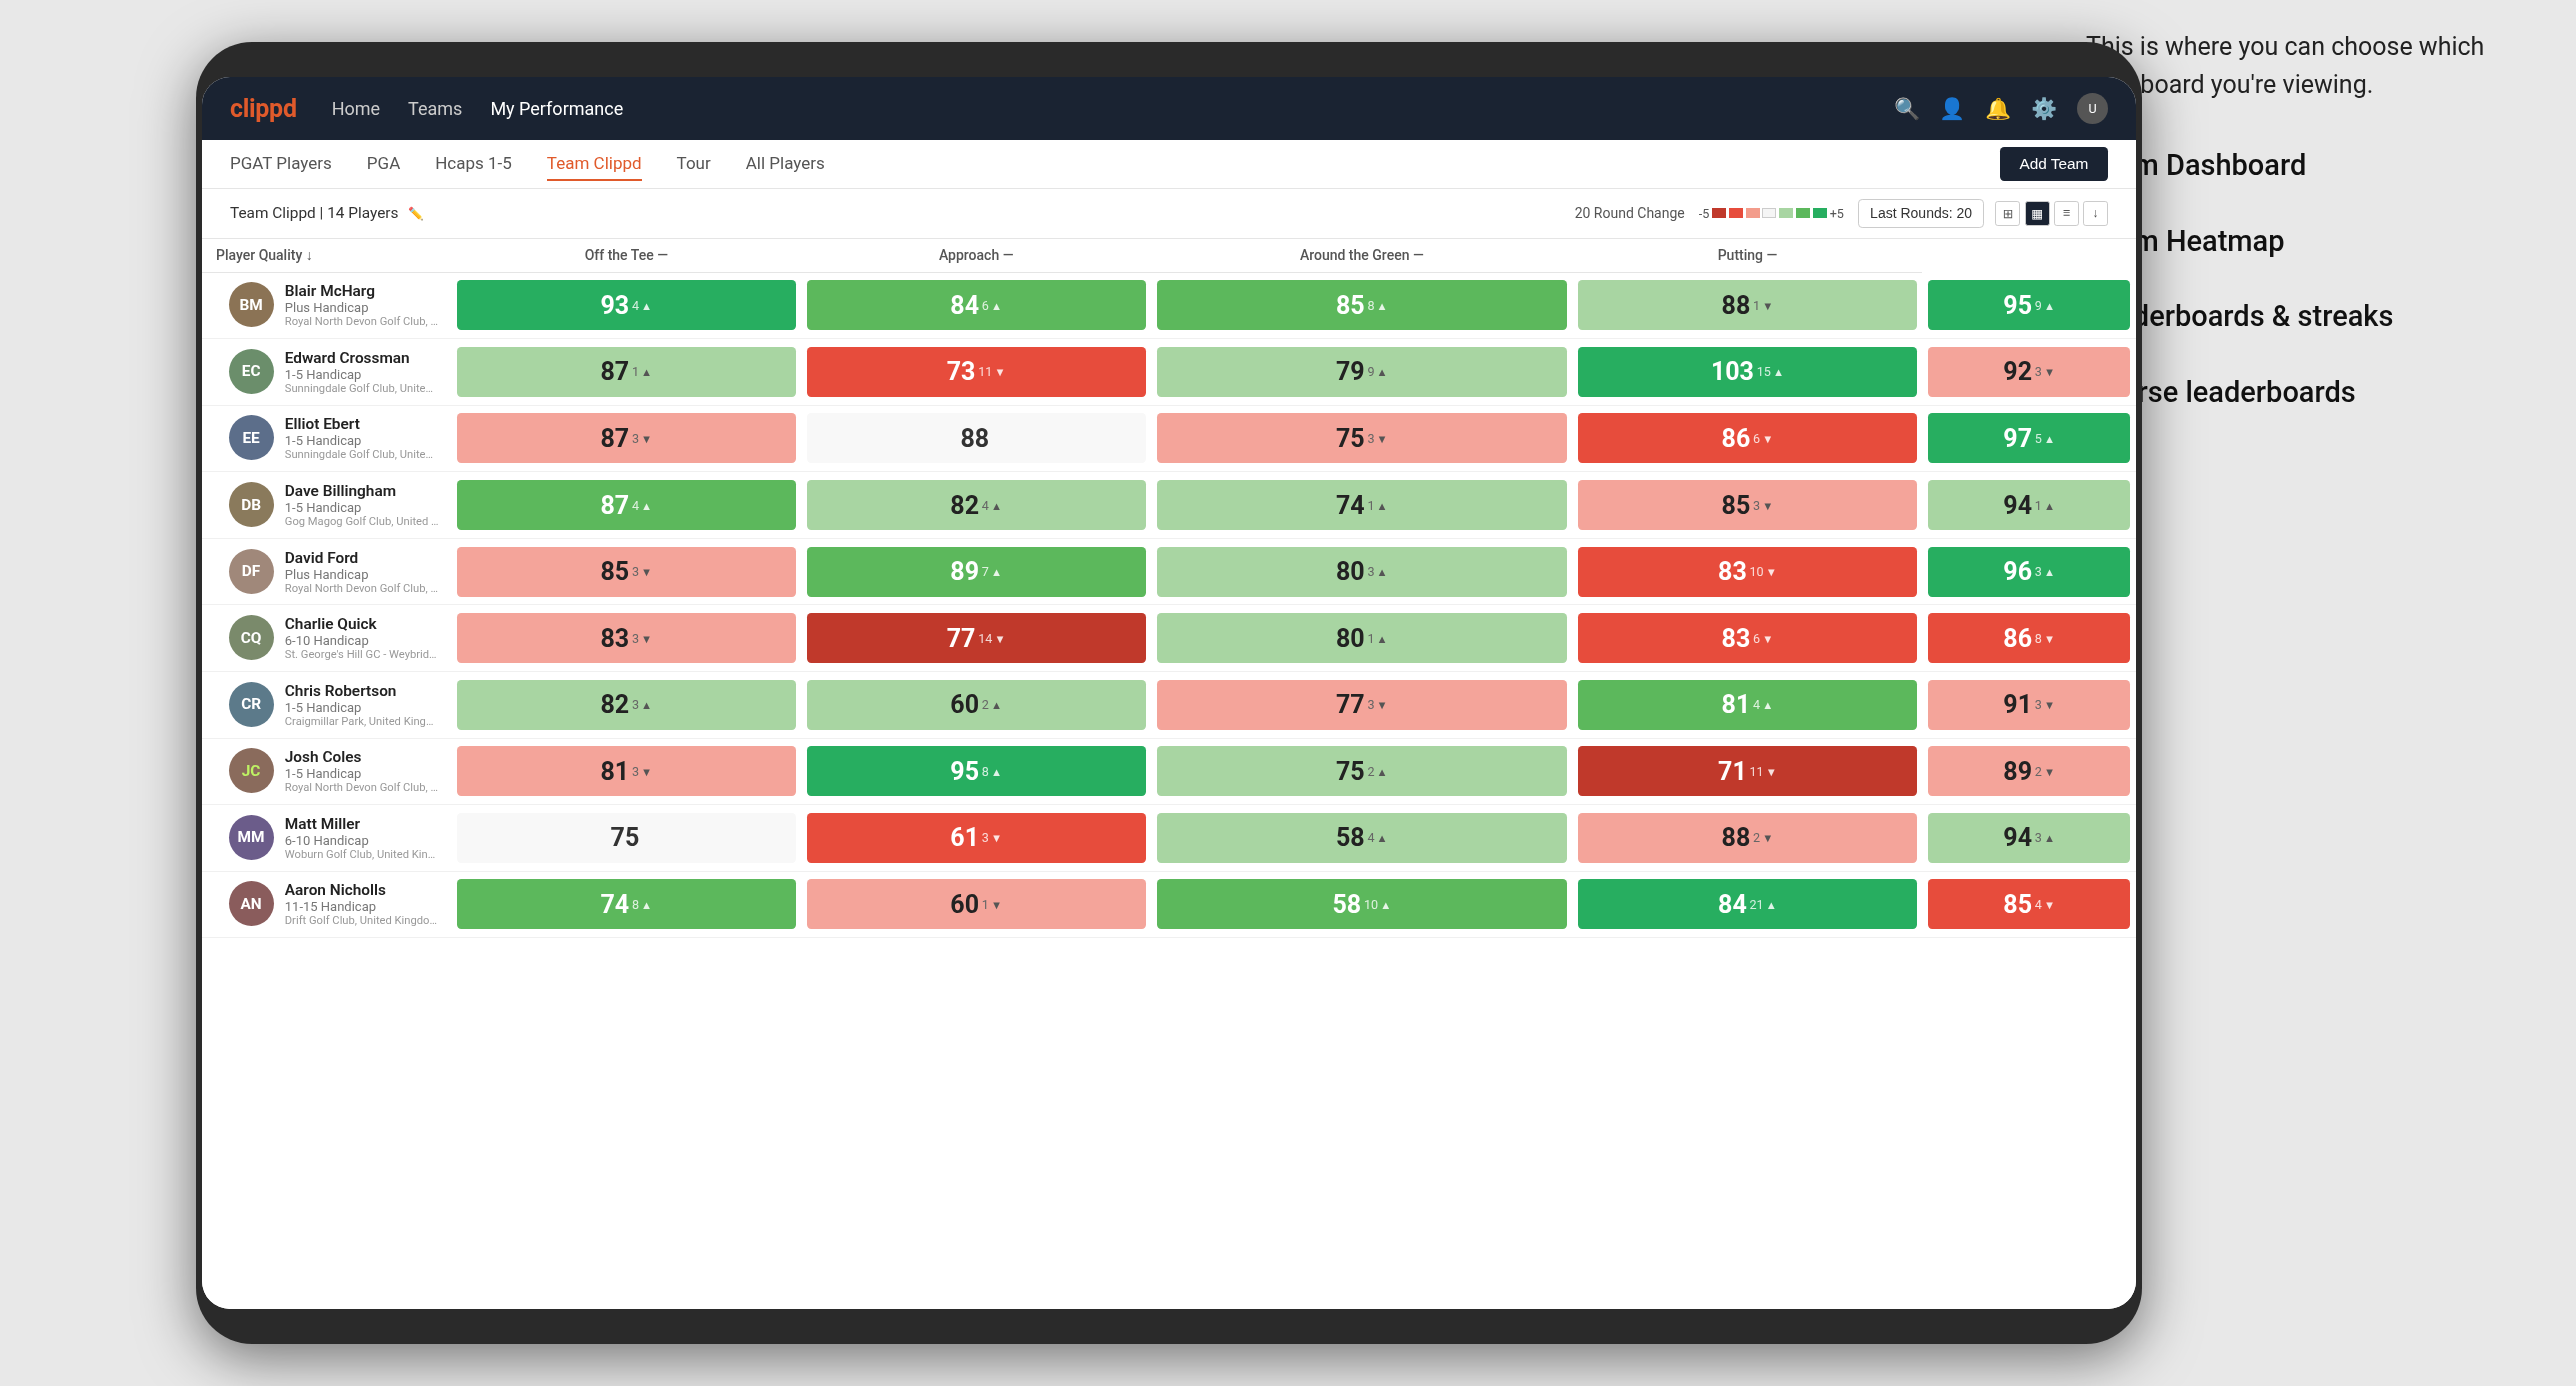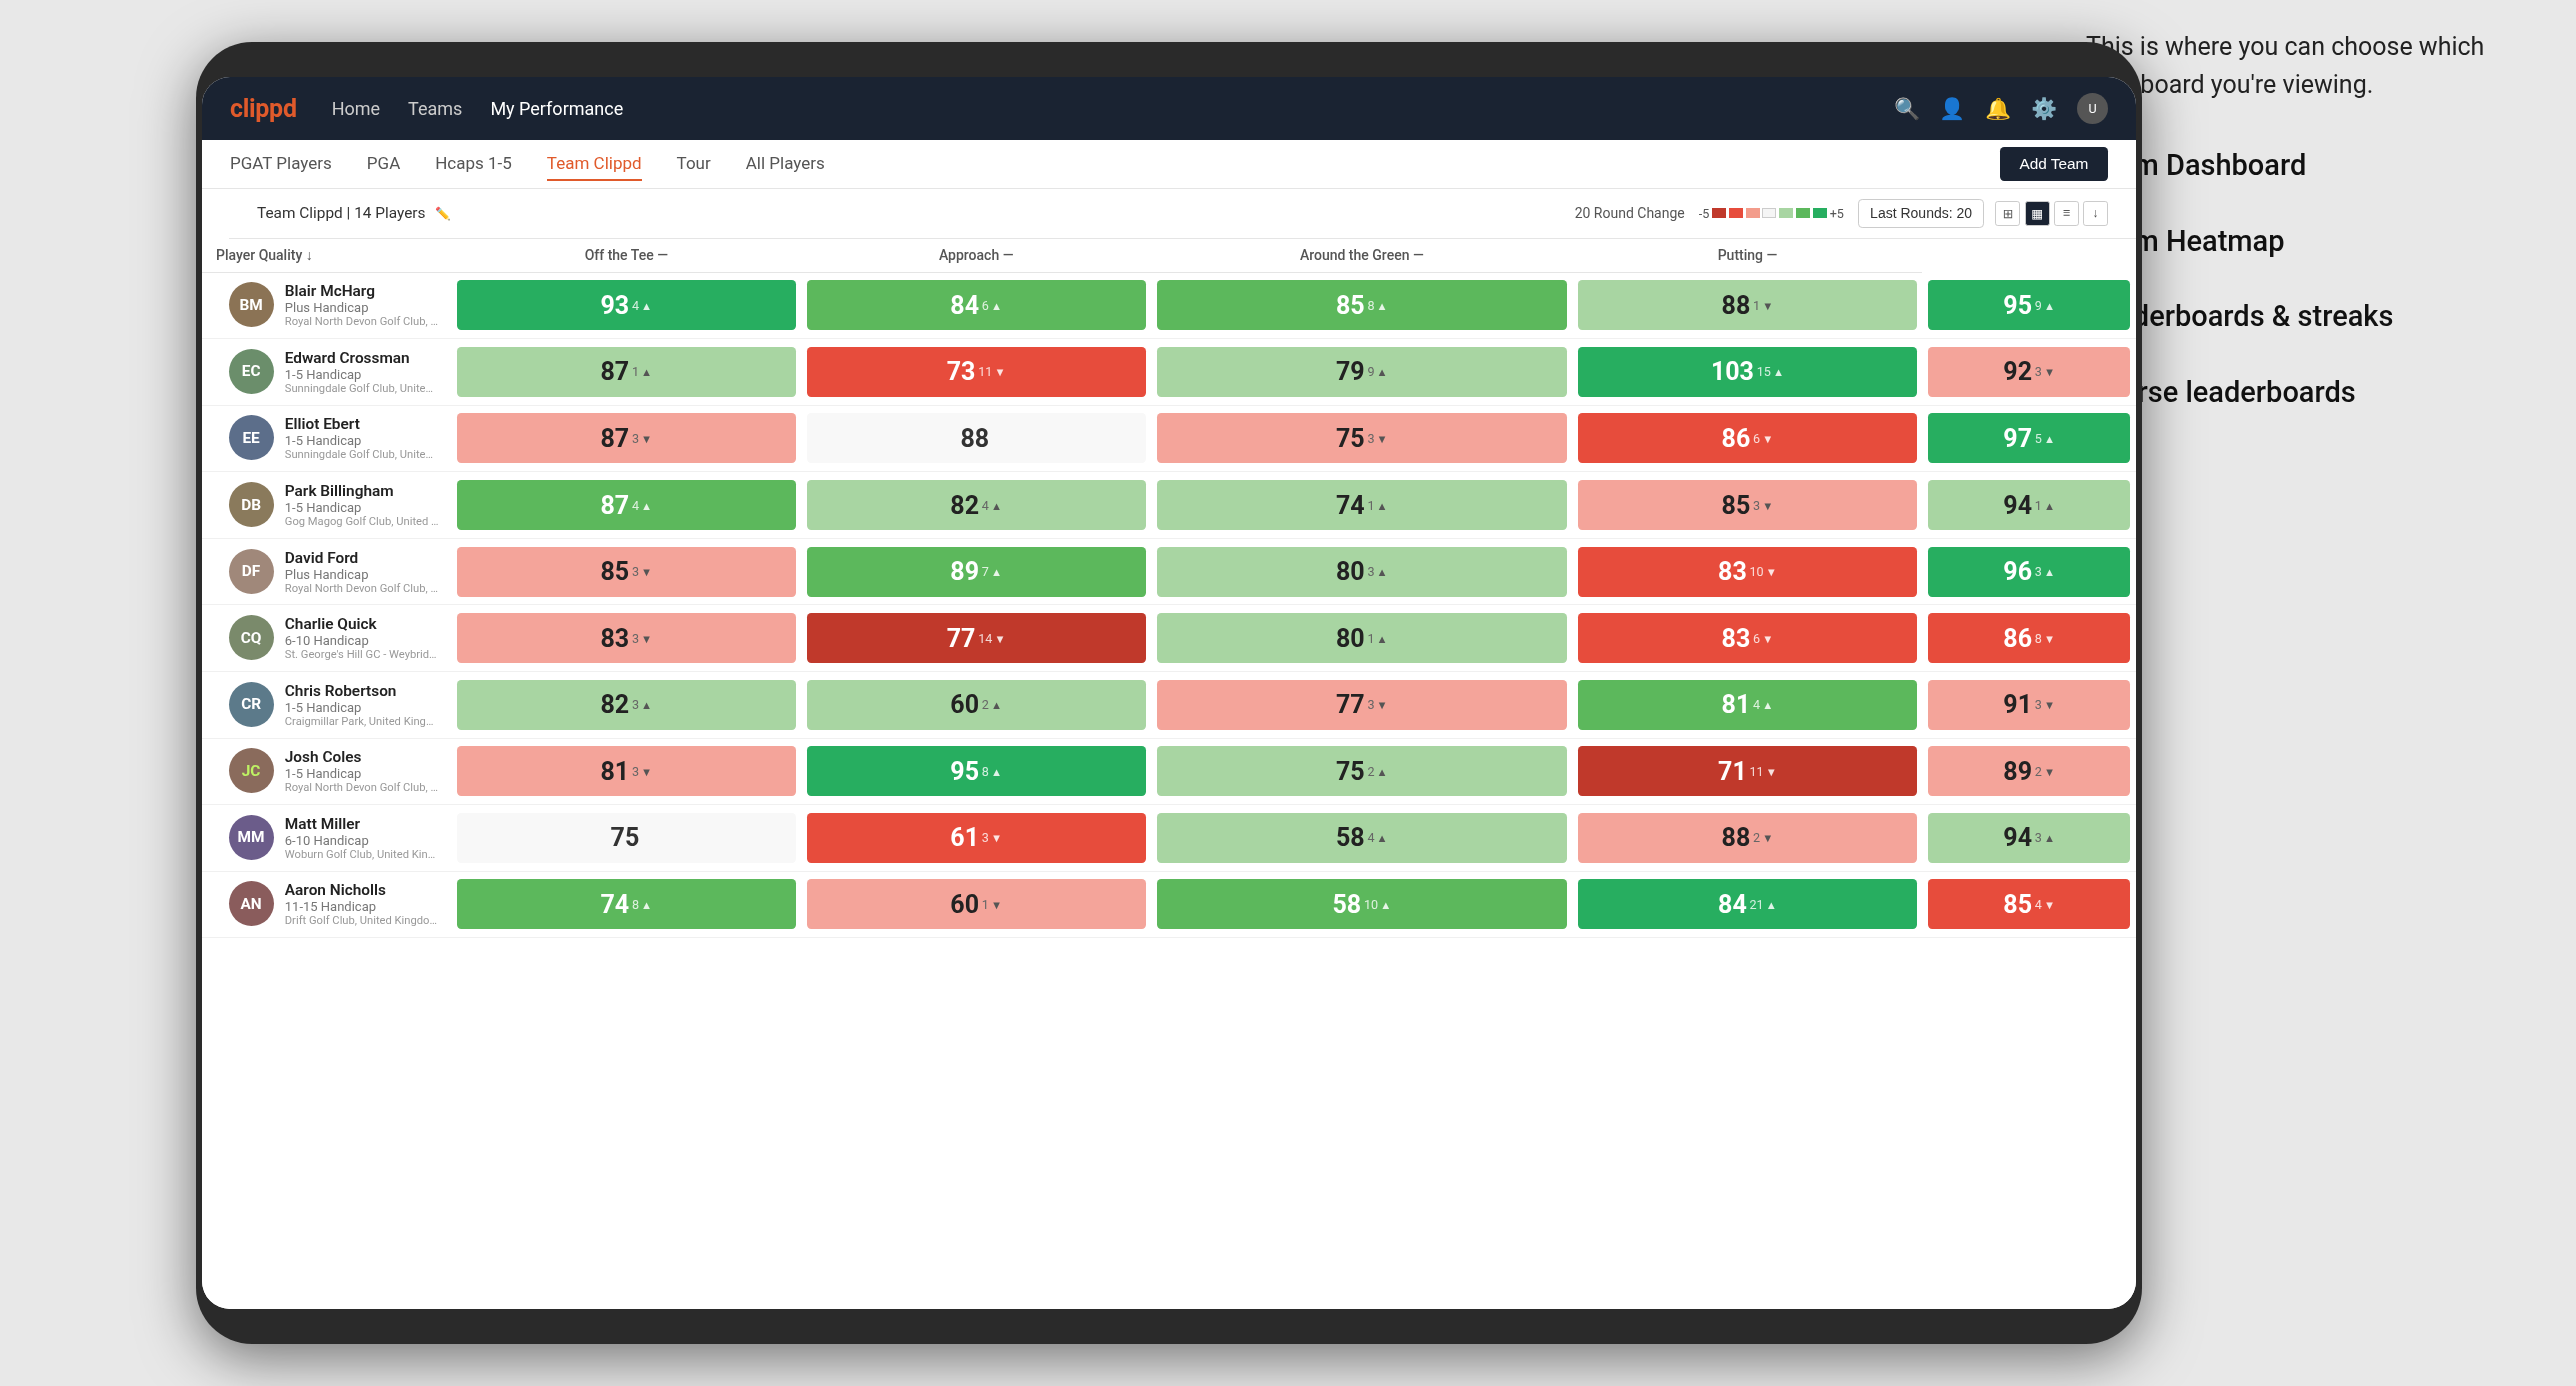--- a/index.html
+++ b/index.html
@@ -156,21 +156,20 @@
     }
 
     
     .controls-row {
       display: flex;
       align-items: center;
       padding: 9.8px 28px;
       background: #fff;
       border-bottom: 0.7px solid #e5e5e5;
       flex-shrink: 0;
-      margin-left: 27px;
     }
     .team-label {
       font-size: 15.4px;
       color: #333;
       flex: 1;
     }
     .round-change {
       font-size: 14px;
       color: #555;
       margin-right: 14px;
@@ -528,21 +527,21 @@
     </div>
   </td>
   </tr>
             <tr>
     <td>
       <div class="player-cell">
         <div class="player-avatar" style="background:#8A7A5C;; display:flex;align-items:center;justify-content:center;">
           <span style="color:#fff;font-size:15.4px;font-weight:700;">DB</span>
         </div>
         <div class="player-info">
-          <span class="player-name">Park Billingham</span>
+          <span class="player-name">Dave Billingham</span>
           <span class="player-handicap">1-5 Handicap</span>
           <span class="player-club">Gog Magog Golf Club, United Kingdom</span>
         </div>
       </div>
     </td>
     <td class="metric-td">
     <div class="inner-metric" style="background:#5cb85c">
       <span class="mv" style="color:#fff">87</span>
       <span style="font-size:12.6px;margin-left:2.8px;color:rgba(255,255,255,0.8)">4<span style="font-size:11.2px;margin-left:2.1px;color:rgba(255,255,255,0.85)">▲</span></span>
     </div>

